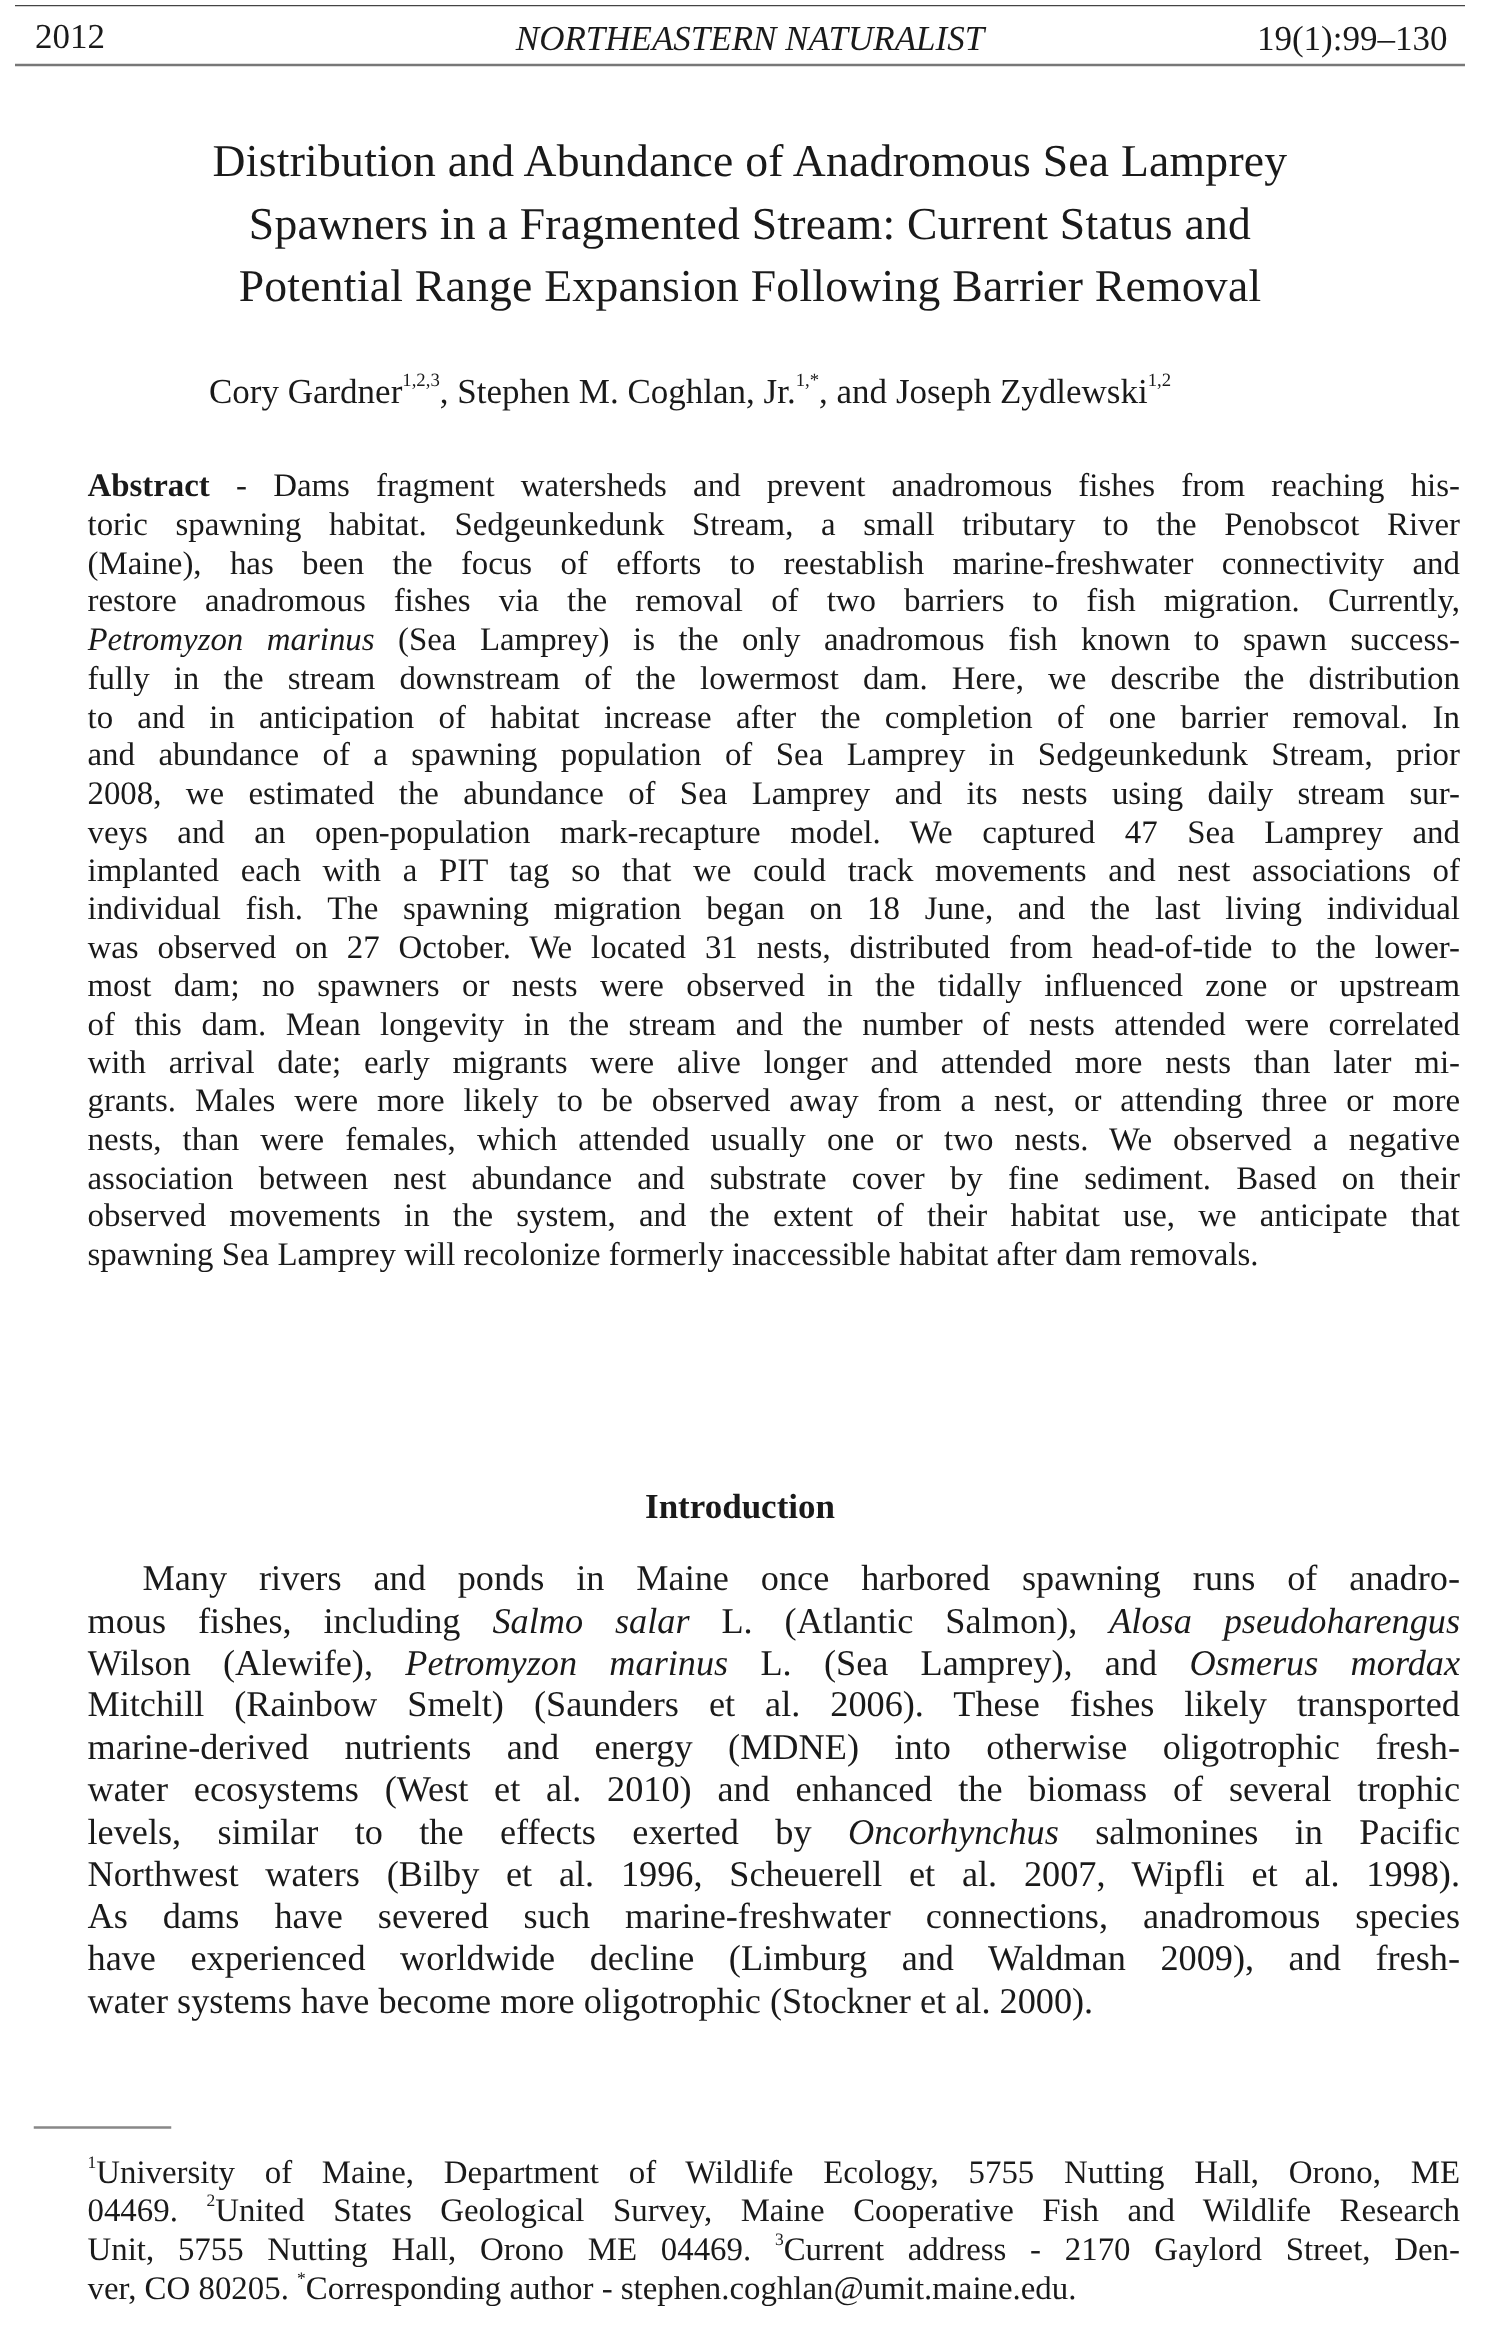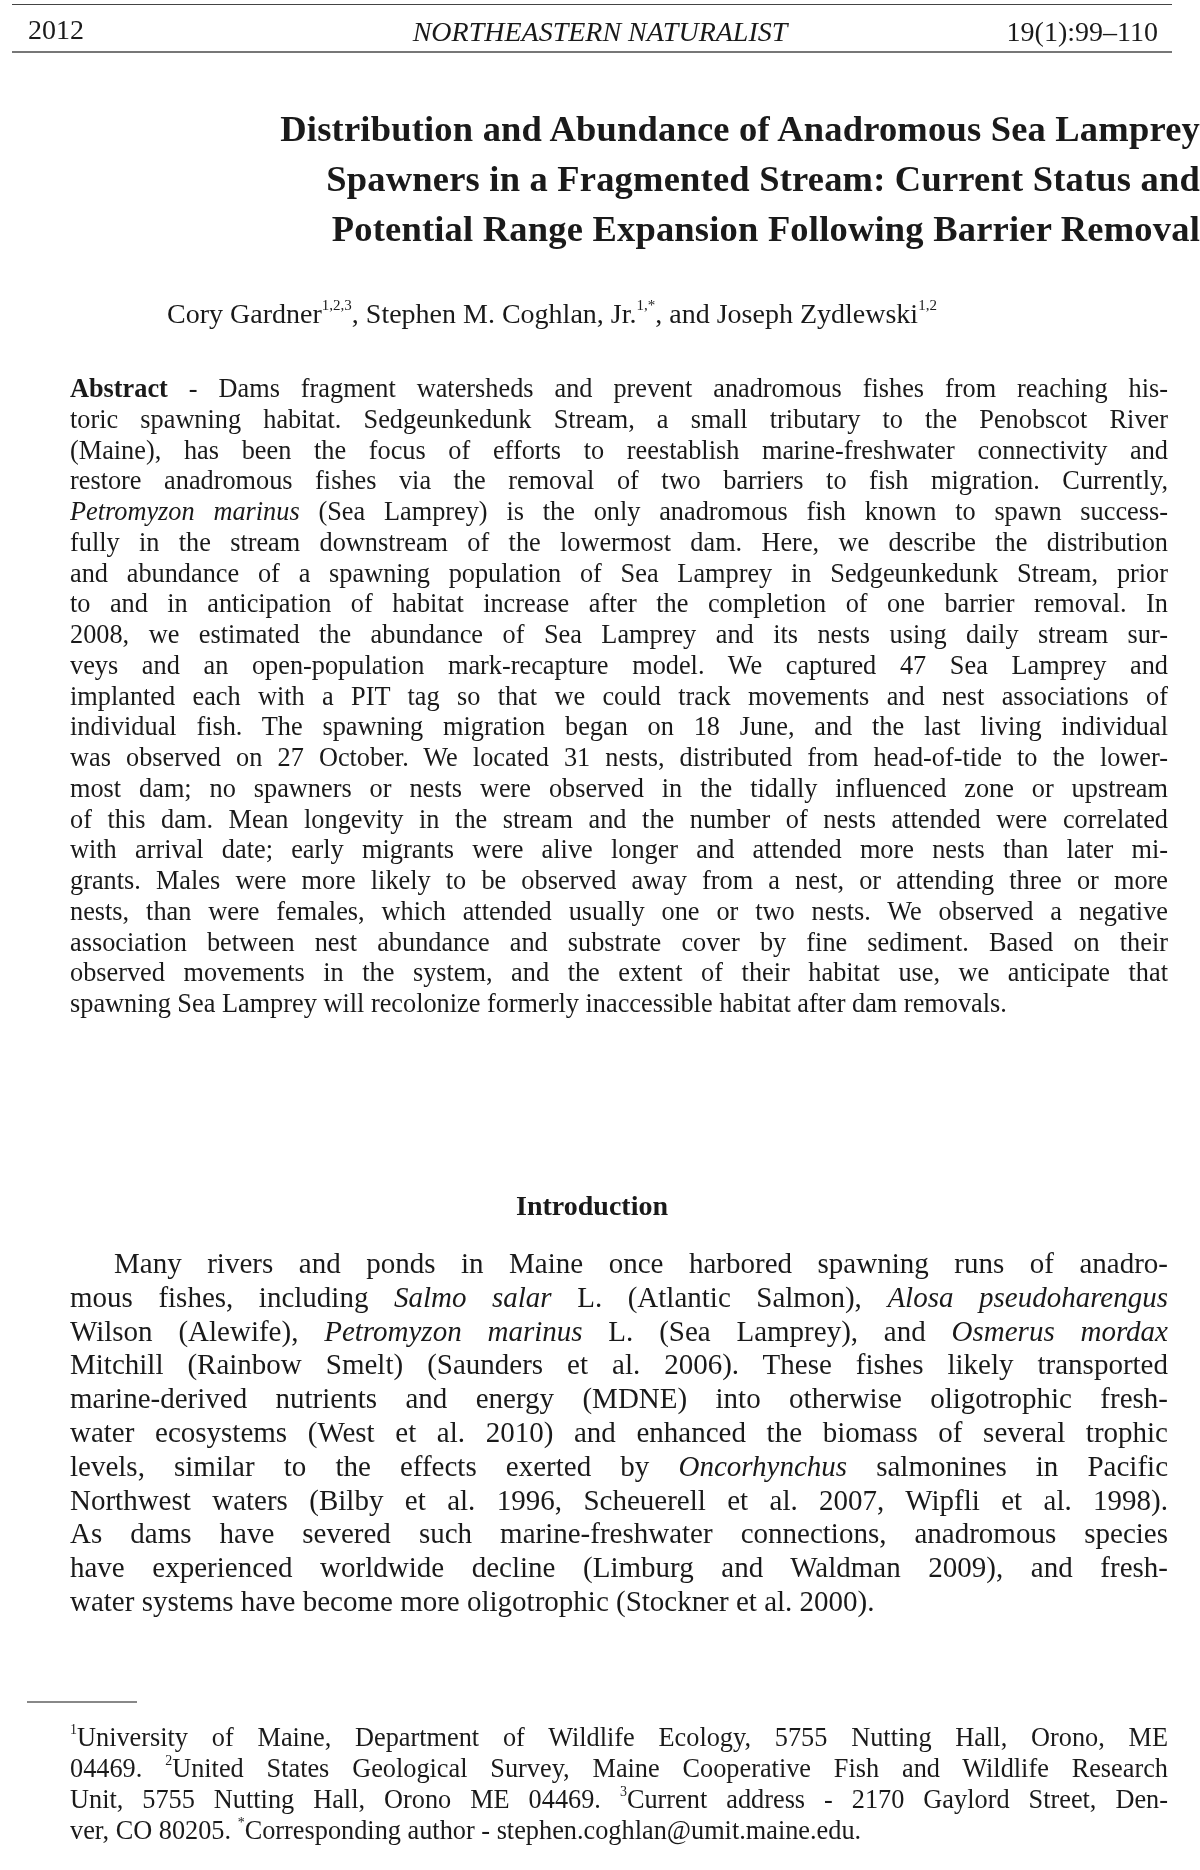--- a/index.html
+++ b/index.html
@@ -7,22 +7,22 @@
     width: 1200px; height: 1870px; position: relative; overflow: hidden;
     font-family: "Liberation Serif", "DejaVu Serif", serif; color: #1a1a1a;
   }
   .rule-top { position: absolute; left: 12px; top: 4px; width: 1160px; height: 1px; background: #444; }
   .rule-head { position: absolute; left: 12px; top: 51px; width: 1160px; height: 2px; background: #777; }
   .running-head { position: absolute; top: 12px; left: 0; width: 1200px; height: 34px; font-size: 28px; }
   .rh-year { position: absolute; left: 28px; top: 2px; }
   .rh-journal { position: absolute; left: 0; width: 1200px; text-align: center; top: 4px; font-style: italic; }
   .rh-vol { position: absolute; right: 42px; top: 4px; }
 
-  .title { position: absolute; left: 0; top: 104px; width: 1200px; text-align: right;
-    font-weight: bold; font-size: 36.5px; line-height: 50px; letter-spacing: 0.2px; }
+  .title { position: absolute; left: 0; top: 104px; width: 1200px; text-align: center;
+    font-weight: normal; font-size: 36.5px; line-height: 50px; letter-spacing: 0.2px; }
   .title div { white-space: nowrap; }
 
   .authors { position: absolute; left: 0; top: 298px; width: 1104px; text-align: center; font-size: 28px; white-space: nowrap; }
   .authors sup { font-size: 15px; vertical-align: 13px; line-height: 0; }
 
   .block { position: absolute; left: 30px; width: 1138px; }
   .line { white-space: nowrap; text-align: justify; text-align-last: justify; overflow: hidden; margin-left: 40px; }
   .line.last { text-align-last: left; }
   .abstract { top: 374px; font-size: 26.3px; line-height: 30.75px; }
   .abstract .lbl { font-weight: bold; }
@@ -36,43 +36,43 @@
   .footnotes sup { font-size: 14px; vertical-align: 12px; line-height: 0; }
   i { font-style: italic; }
 </style>
 </head>
 <body>
 
 <div class="rule-top"></div>
 <div class="running-head">
   <span class="rh-year">2012</span>
   <span class="rh-journal">NORTHEASTERN NATURALIST</span>
-  <span class="rh-vol">19(1):99–110</span>
+  <span class="rh-vol">19(1):99–130</span>
 </div>
 <div class="rule-head"></div>
 
 <div class="title">
   <div>Distribution and Abundance of Anadromous Sea Lamprey</div>
   <div>Spawners in a Fragmented Stream: Current Status and</div>
   <div>Potential Range Expansion Following Barrier Removal</div>
 </div>
 
 <div class="authors">
   <span>Cory Gardner</span><sup>1,2,3</sup><span>, </span><span>Stephen M. Coghlan, Jr.</span><sup>1,*</sup><span>, and </span><span>Joseph Zydlewski</span><sup>1,2</sup>
 </div>
 
 <div class="block abstract" id="abstract">
     <div class="line"><span class="lbl">Abstract</span><span> - Dams fragment watersheds and prevent anadromous fishes from reaching his-</span></div>
     <div class="line"><span>toric spawning habitat. Sedgeunkedunk Stream, a small tributary to the Penobscot River</span></div>
     <div class="line"><span>(Maine), has been the focus of efforts to reestablish marine-freshwater connectivity and</span></div>
     <div class="line"><span>restore anadromous fishes via the removal of two barriers to fish migration. Currently,</span></div>
     <div class="line"><i>Petromyzon marinus</i><span> (Sea Lamprey) is the only anadromous fish known to spawn success-</span></div>
     <div class="line"><span>fully in the stream downstream of the lowermost dam. Here, we describe the distribution</span></div>
+    <div class="line"><span>to and in anticipation of habitat increase after the completion of one barrier removal. In</span></div>
     <div class="line"><span>and abundance of a spawning population of Sea Lamprey in Sedgeunkedunk Stream, prior</span></div>
-    <div class="line"><span>to and in anticipation of habitat increase after the completion of one barrier removal. In</span></div>
     <div class="line"><span>2008, we estimated the abundance of Sea Lamprey and its nests using daily stream sur-</span></div>
     <div class="line"><span>veys and an open-population mark-recapture model. We captured 47 Sea Lamprey and</span></div>
     <div class="line"><span>implanted each with a PIT tag so that we could track movements and nest associations of</span></div>
     <div class="line"><span>individual fish. The spawning migration began on 18 June, and the last living individual</span></div>
     <div class="line"><span>was observed on 27 October. We located 31 nests, distributed from head-of-tide to the lower-</span></div>
     <div class="line"><span>most dam; no spawners or nests were observed in the tidally influenced zone or upstream</span></div>
     <div class="line"><span>of this dam. Mean longevity in the stream and the number of nests attended were correlated</span></div>
     <div class="line"><span>with arrival date; early migrants were alive longer and attended more nests than later mi-</span></div>
     <div class="line"><span>grants. Males were more likely to be observed away from a nest, or attending three or more</span></div>
     <div class="line"><span>nests, than were females, which attended usually one or two nests. We observed a negative</span></div>

